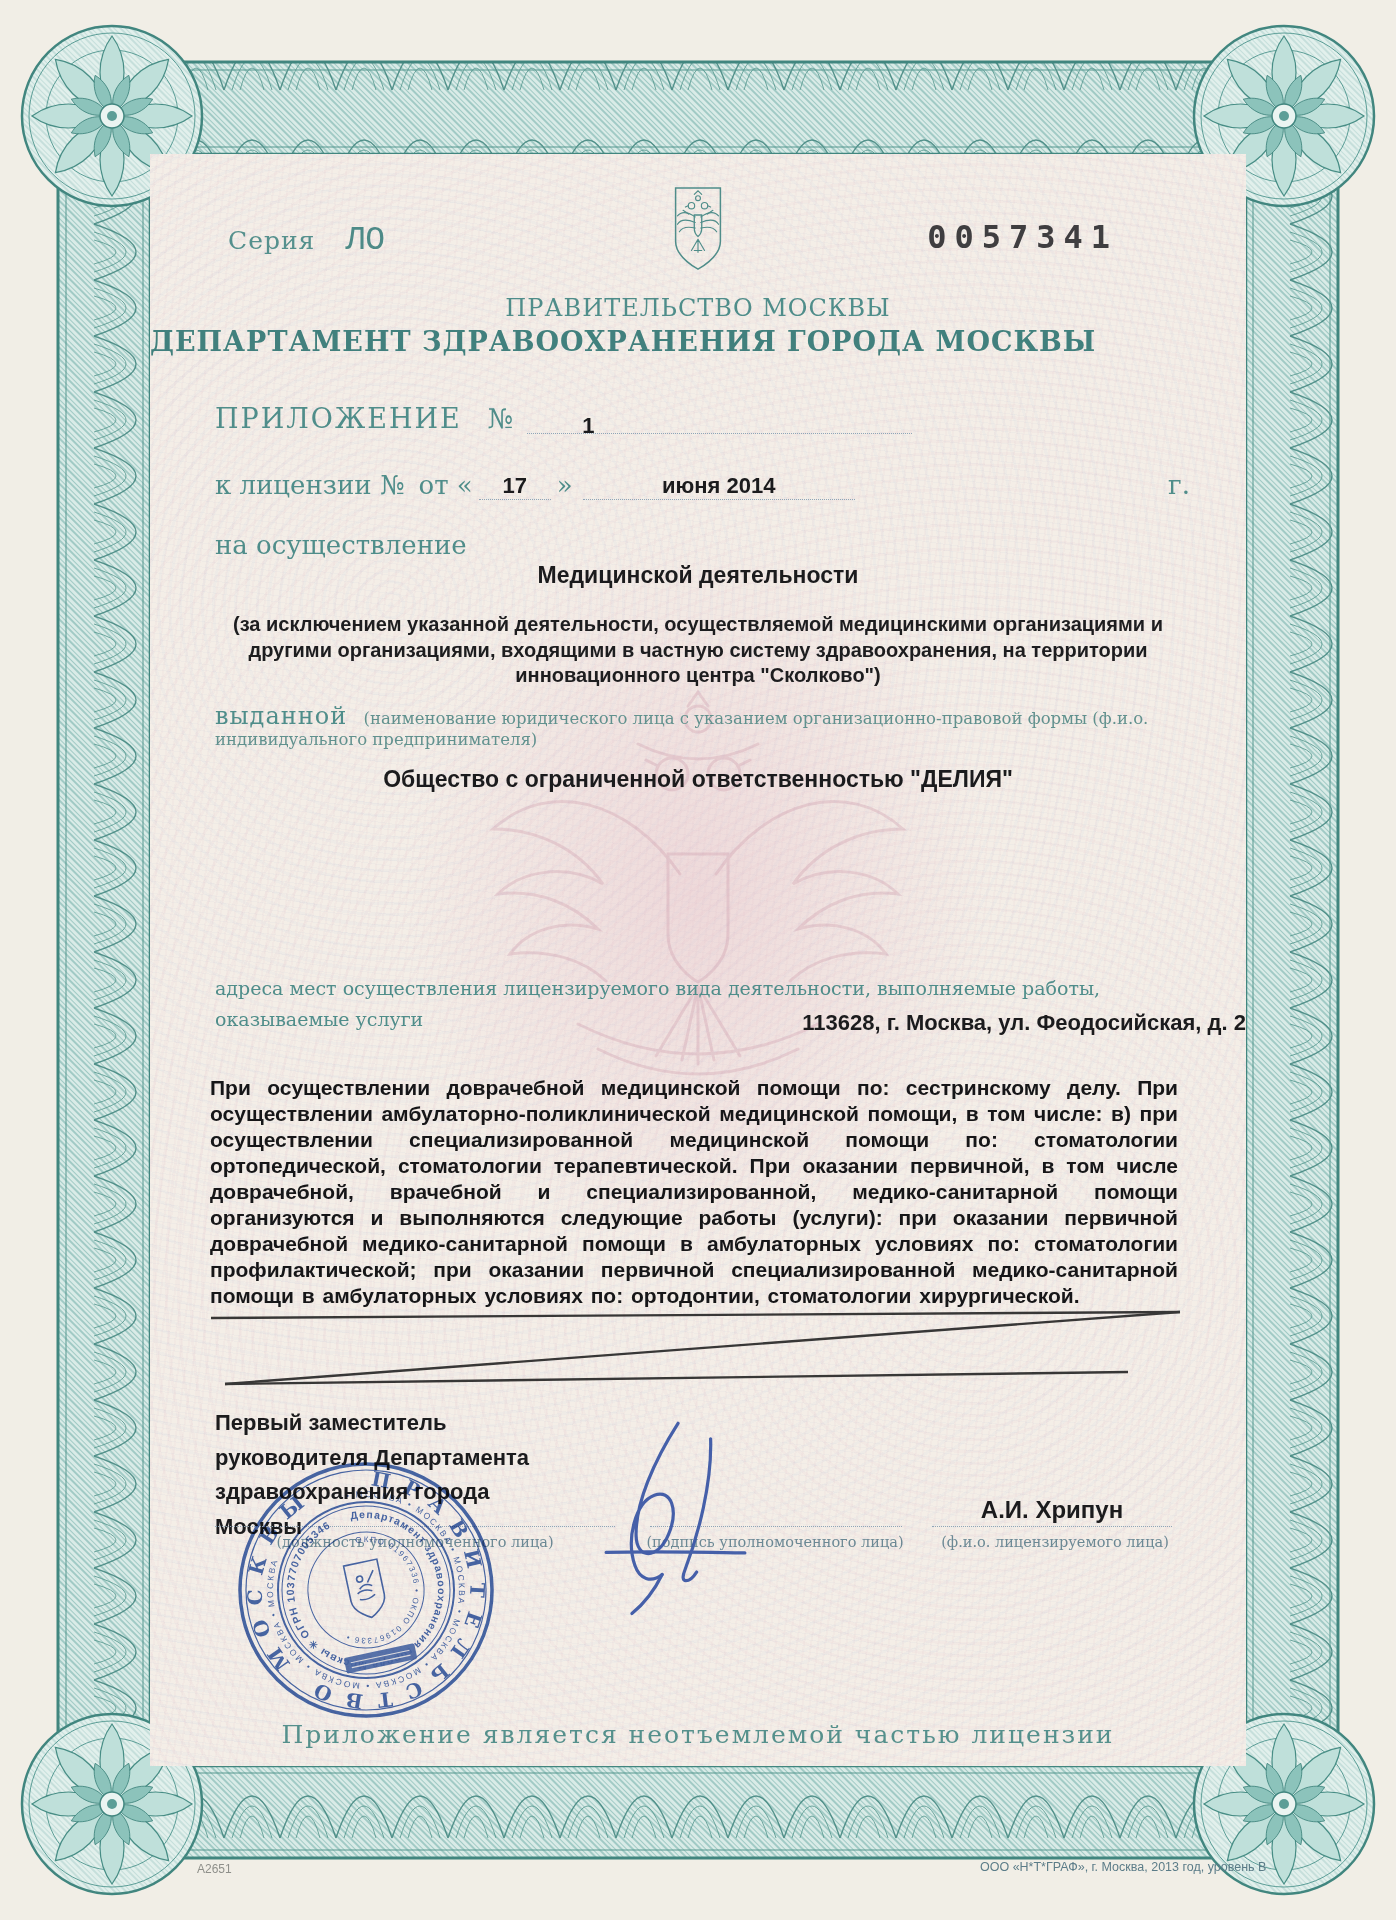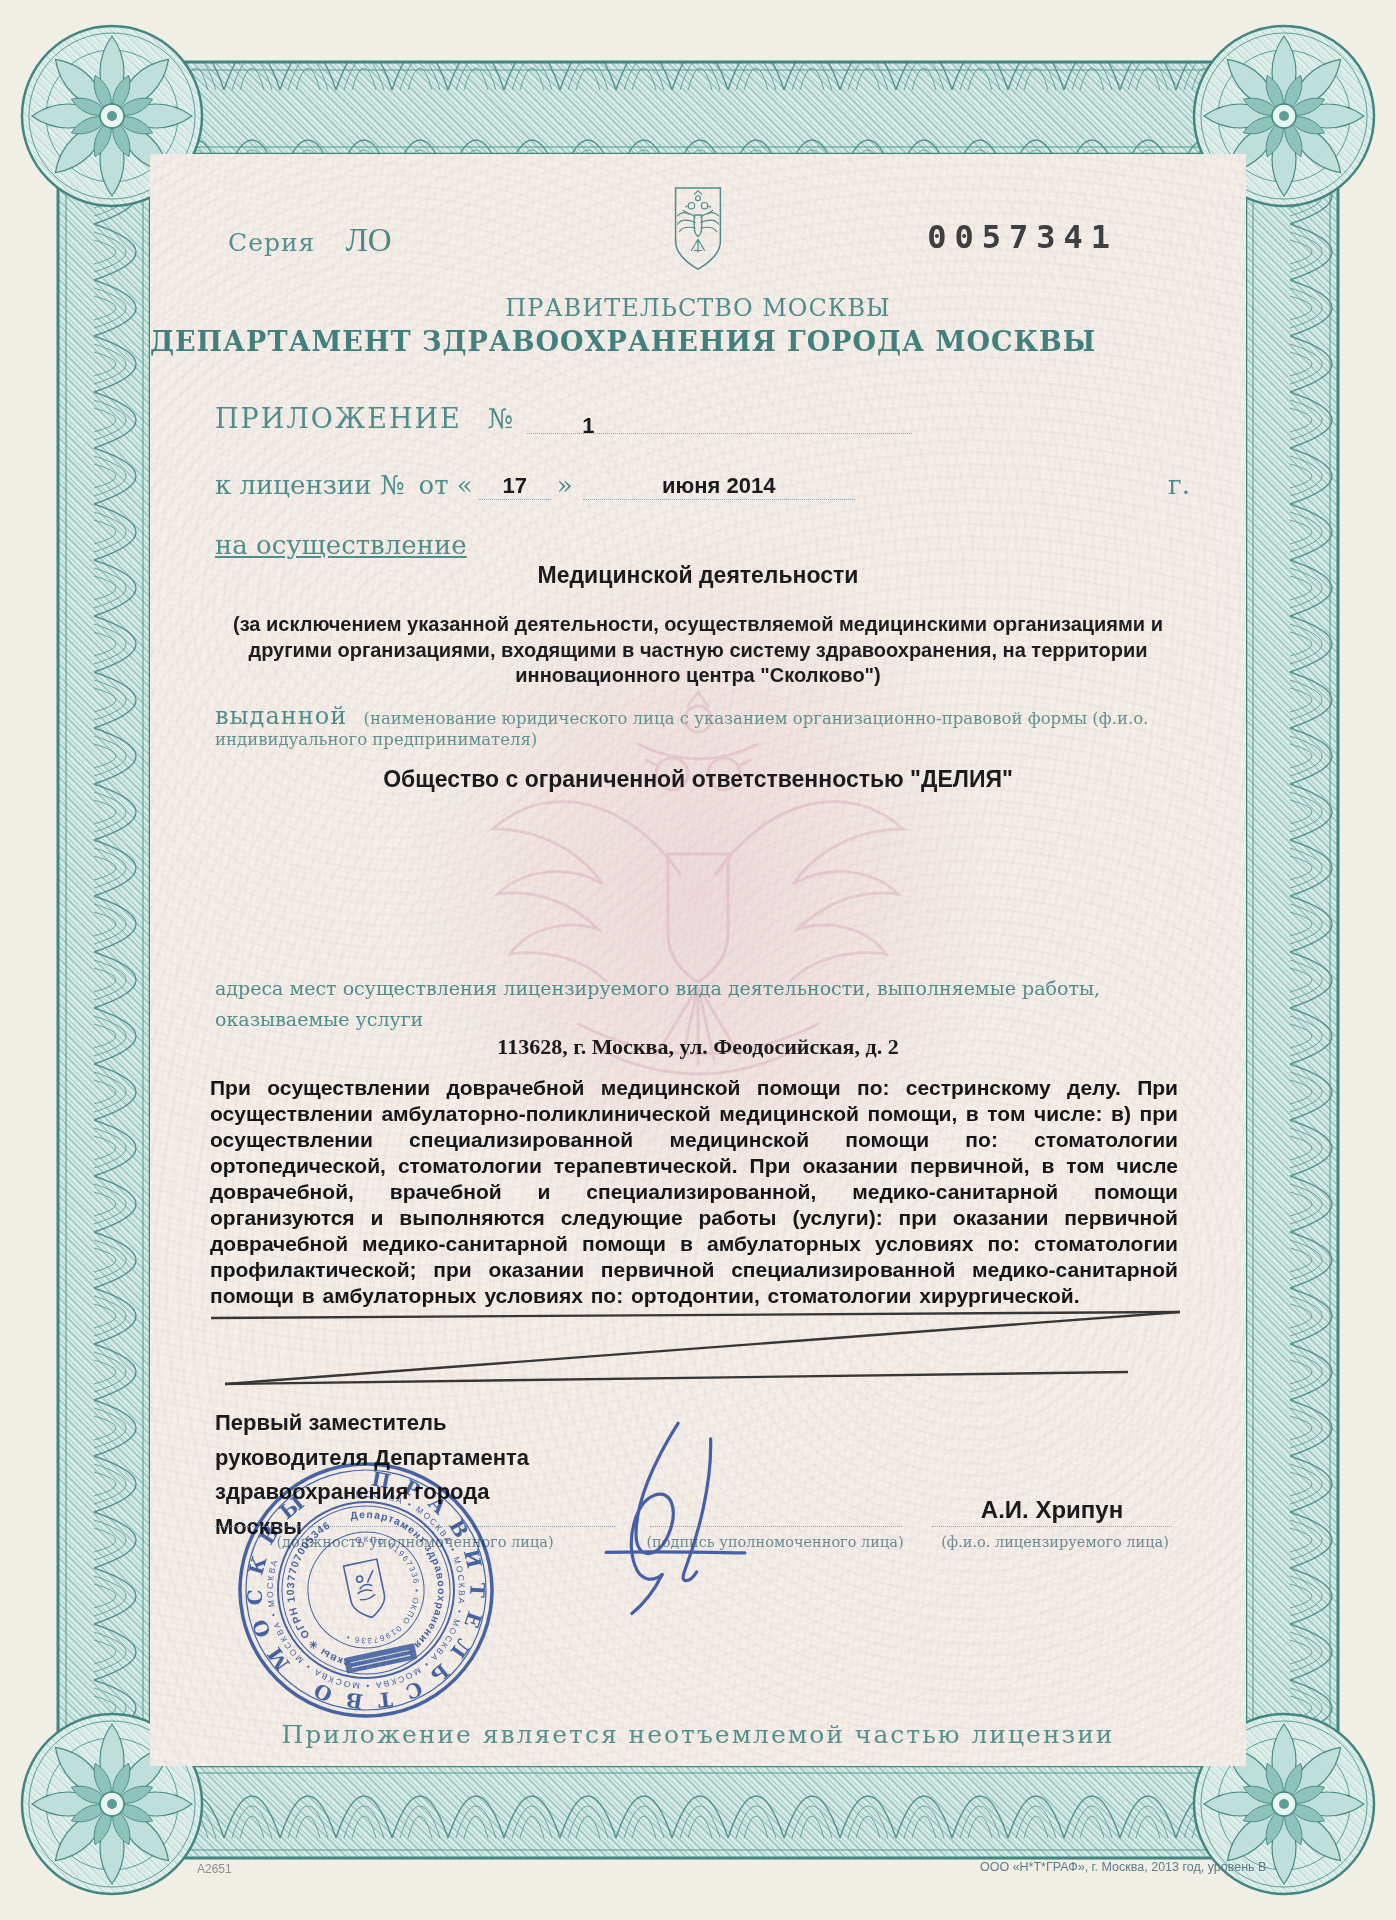--- a/index.html
+++ b/index.html
@@ -15,21 +15,21 @@
       repeating-radial-gradient(circle at 75% 70%, rgba(215,165,185,.07) 0 3px, transparent 3px 12px),
       #f4eee7;}
   .watermark{position:absolute;left:318px;top:500px;width:460px;height:480px;}
   .content{position:absolute;left:150px;top:150px;width:1096px;height:1620px;}
   .content > *{position:absolute;}
   .teal{color:#4f8d8a;font-family:"DejaVu Serif","Liberation Serif",serif;}
   .ink{color:#1b1b1d;font-family:"Liberation Sans",sans-serif;font-weight:bold;}
 
   .series-wrap{left:78px;top:72px;}
   .series-label{font-size:25px;letter-spacing:1px;color:#55908d;font-family:"DejaVu Serif",serif;}
-  .series-value{font-size:33px;margin-left:30px;color:#4d8a87;font-family:Liberation Serif, serif;}
+  .series-value{font-size:33px;margin-left:30px;color:#4d8a87;font-family:Liberation Mono, monospace;}
   .emblem{left:50%;top:32px;transform:translateX(-50%);}
   .serial{right:128px;top:68px;font-family:"DejaVu Sans Mono",monospace;font-weight:bold;
           font-size:32px;letter-spacing:8px;color:#3f3e40;}
 
   .gov-title{left:0;top:144px;width:100%;text-align:center;font-size:24px;letter-spacing:1px;}
   .dept-title{left:0;top:176px;width:100%;text-align:left;font-size:27px;font-weight:bold;
               letter-spacing:1px;color:#41807d;}
 
   .row{display:flex;align-items:flex-end;}
   .appendix-row{left:0;top:246px;width:100%;padding:0 58px 0 65px;box-sizing:border-box;}
@@ -43,31 +43,31 @@
 
   .license-row{left:0;top:312px;width:100%;padding:0 56px 0 65px;box-sizing:border-box;}
   .license-label{font-size:26px;}
   .license-line{flex:0 0 300px;margin-left:10px;}
   .date-word{font-size:26px;margin-left:14px;}
   .day-line{flex:0 0 72px;margin-left:6px;}
   .q-close{font-size:26px;margin-left:6px;}
   .month-line{flex:0 0 272px;margin-left:10px;}
   .year-suffix{font-size:26px;margin-left:auto;}
 
-  .for-activity{left:65px;top:380px;font-size:26px;text-decoration:underline;}
+  .for-activity{left:65px;top:380px;font-size:26px;}
   .activity-title{left:0;top:412px;width:100%;text-align:center;font-size:23px;}
   .activity-note{left:48px;top:442px;width:1000px;text-align:center;font-size:20px;line-height:25.5px;
                  font-weight:600;color:#1d1d1f;font-family:"Liberation Sans",sans-serif;}
   .issued-row{left:65px;top:552px;width:980px;}
   .issued-label{font-size:24px;letter-spacing:1px;margin-top:24px;}
   .issued-note{font-size:16.5px;color:#61918e;margin-left:12px;}
   .org-name{left:0;top:616px;width:100%;text-align:center;font-size:23px;}
 
   .addr-label{left:65px;top:804px;width:1000px;font-size:19px;line-height:31px;}
-  .addr-value{left:0;top:884px;width:100%;text-align:center;font-size:22px;font-family:Liberation Serif, serif;}
+  .addr-value{left:0;top:860px;width:100%;text-align:right;font-size:22px;}
 
   .works{left:60px;top:904px;width:968px;font-size:21px;line-height:26px;word-spacing:2px;
          text-align:justify;color:#161618;}
   .strike{left:58px;top:1058px;}
 
   .signer-title{left:65px;top:1256px;width:345px;font-size:22px;line-height:34.5px;}
   .sign-line{position:absolute;top:1356px;height:20px;border-bottom:1.5px dotted #8fa6b8;}
   .line-position{left:65px;width:400px;}
   .line-signature{left:500px;width:252px;}
   .line-name{left:782px;width:240px;}

